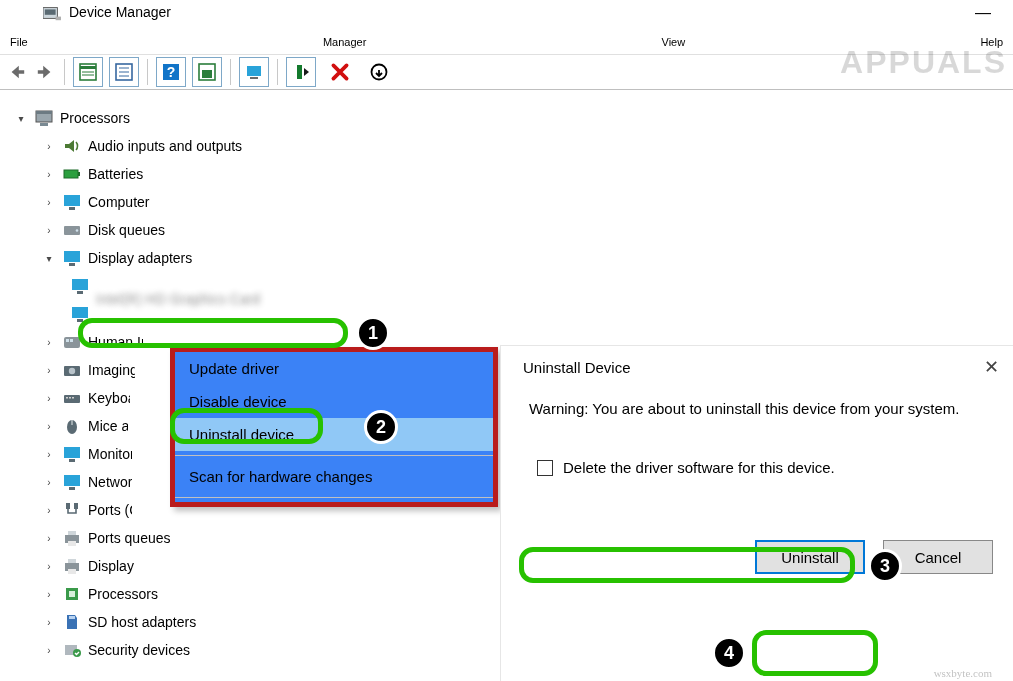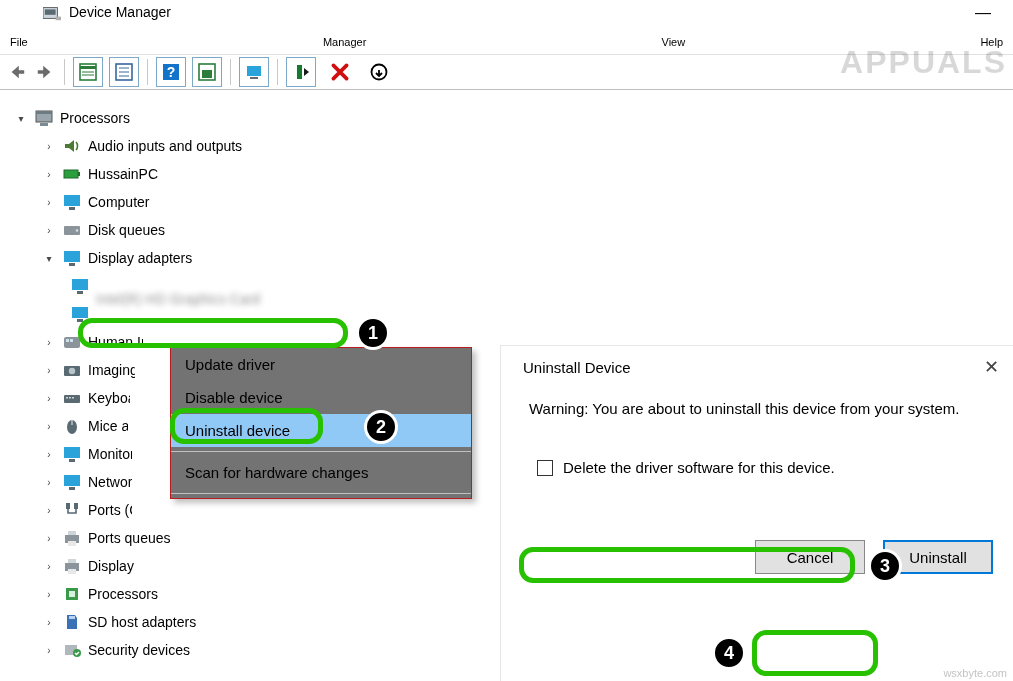--- a/index.html
+++ b/index.html
@@ -42,23 +42,23 @@
     background:#000; color:#fff;
     border:3px solid #fff;
     border-radius:50%;
     display:flex; align-items:center; justify-content:center;
     font-weight:bold; font-size:18px;
     pointer-events:none;
   }
   .ctx-menu {
     position:absolute;
     left:170px; top:347px;
-    width:302px;
-    background:#737373;
-    border:1px solid #b91c1c;
+    width:328px;
+    background:#3b82f6;
+    border:5px solid #b91c1c;
     box-shadow:4px 4px 6px rgba(0,0,0,.25);
   }
   .ctx-item {
     padding:8px 14px;
     font-size:15px;
   }
   .ctx-item.selected { background:#90c8f6; color:#000;}
   .ctx-sep { height:1px; background:#c0c0c0; margin:4px 0;}
   .ctx-item.bold { font-weight:bold;}
   .dialog {
@@ -79,21 +79,21 @@
   .chk-box { width:16px; height:16px; border:1px solid #333; background:#fff;}
   .dlg-btn-row { display:flex; justify-content:flex-end; gap:18px; margin-top:62px; padding-right:2px;}
   .dlg-btn { width:110px; height:34px; border:1px solid #888; background:#e1e1e1; font-size:15px; display:flex; align-items:center; justify-content:center;}
   .dlg-btn.primary { border:2px solid #0078d7; background:#e1e1e1;}
   .watermark{
     position:absolute; right:6px; top:44px; font-size:32px; font-weight:700;
     color:#000; opacity:.15; letter-spacing:2px; pointer-events:none;
     font-family: "Segoe UI Semibold", sans-serif;
   }
   .wsx{
-    position:absolute; right:6px; bottom:2px; font-size:11px; color:#9a9a9a; opacity:.6; pointer-events:none;
+    position:absolute; right:21px; bottom:2px; font-size:11px; color:#9a9a9a; opacity:.6; pointer-events:none;font-family:Liberation Serif, serif;
   }
   
   .ic-mon svg{width:100%;height:100%;}
 </style>
 </head>
 <body>
 
 <div class="title-bar">
   <span class="app-icon">
     <svg viewBox="0 0 20 20">
@@ -204,21 +204,21 @@
     <span>Audio inputs and outputs</span>
   </div>
   <div class="node indent-1">
     <span class="expander">›</span>
     <span class="glyph">
         <svg width="20" height="20" viewBox="0 0 20 20">
           <rect x="2" y="6" width="14" height="8" fill="#2b9f3e" stroke="#1c6b28"></rect>
           <rect x="16" y="8" width="2" height="4" fill="#1c6b28"></rect>
         </svg>
       </span>
-    <span>HussainPC</span>
+    <span>Batteries</span>
   </div>
   <div class="node indent-1">
     <span class="expander">›</span>
     <span class="glyph ic-mon">
         <svg viewBox="0 0 20 20">
           <rect x="2" y="3" width="16" height="11" fill="#29a3d9"></rect>
           <rect x="7" y="15" width="6" height="3" fill="#5a6a73"></rect>
         </svg>
       </span>
     <span>Computer</span>
@@ -404,22 +404,22 @@
     <span class="spacer"></span>
     <span style="font-size:18px;color:#444;">✕</span>
   </div>
   <div class="dialog-body">
     <div class="warn-txt">Warning: You are about to uninstall this device from your system.</div>
     <div class="chk-row">
       <span class="chk-box"></span>
       <span>Delete the driver software for this device.</span>
     </div>
     <div class="dlg-btn-row">
+      <div class="dlg-btn primary">Uninstall</div>
       <div class="dlg-btn">Cancel</div>
-      <div class="dlg-btn primary">Uninstall</div>
     </div>
   </div>
 </div>
 
 <div class="ann-hl" style="left:78px; top:318px; width:270px; height:30px;"></div>
 <div class="ann-badge" style="left:356px; top:316px;">1</div>
 
 <div class="ann-hl" style="left:170px; top:408px; width:153px; height:36px;"></div>
 <div class="ann-badge" style="left:364px; top:410px;">2</div>
 

